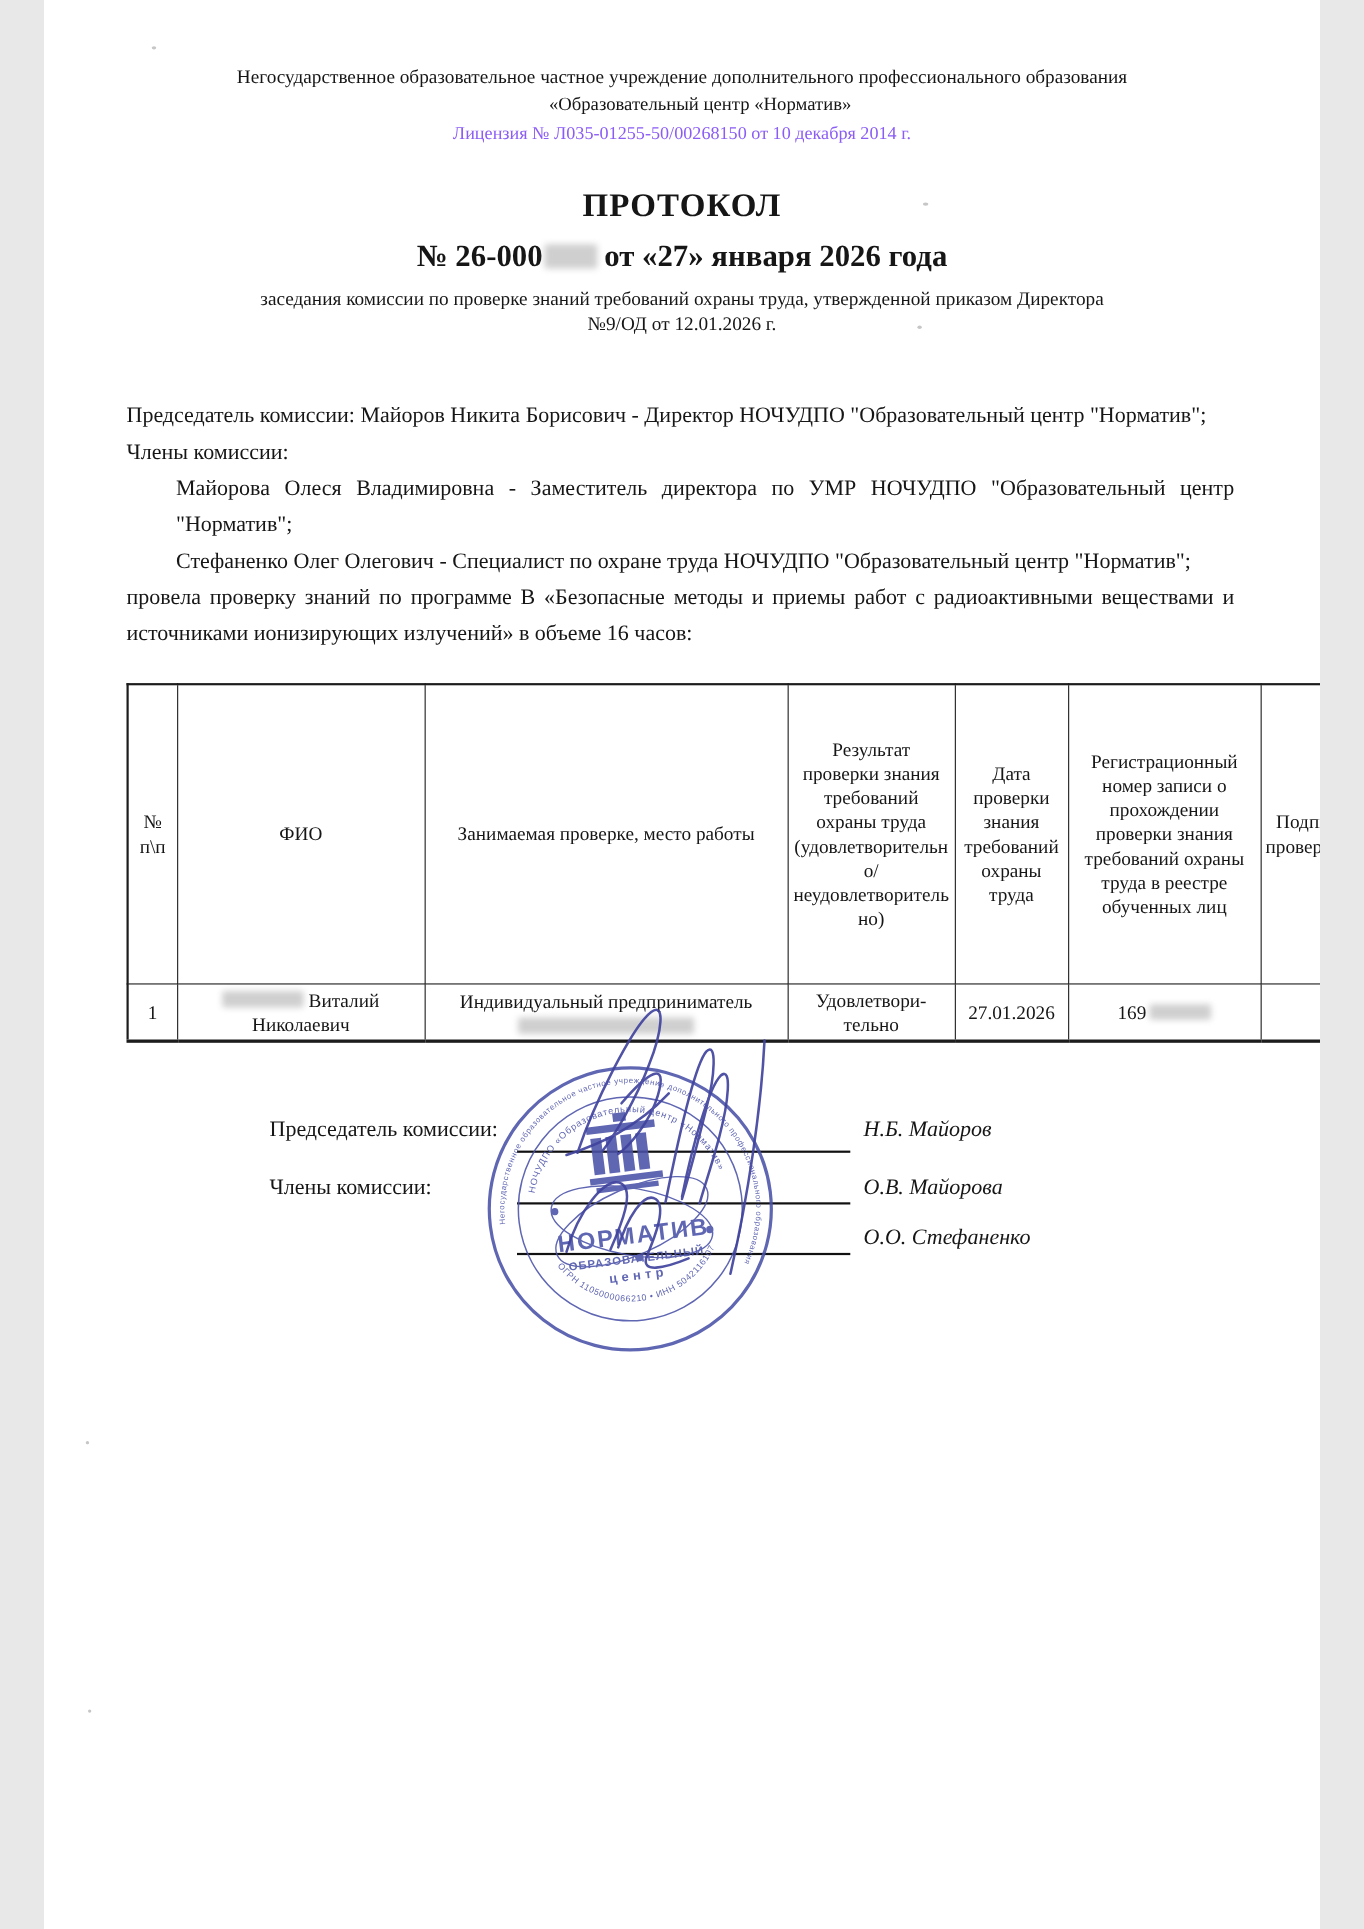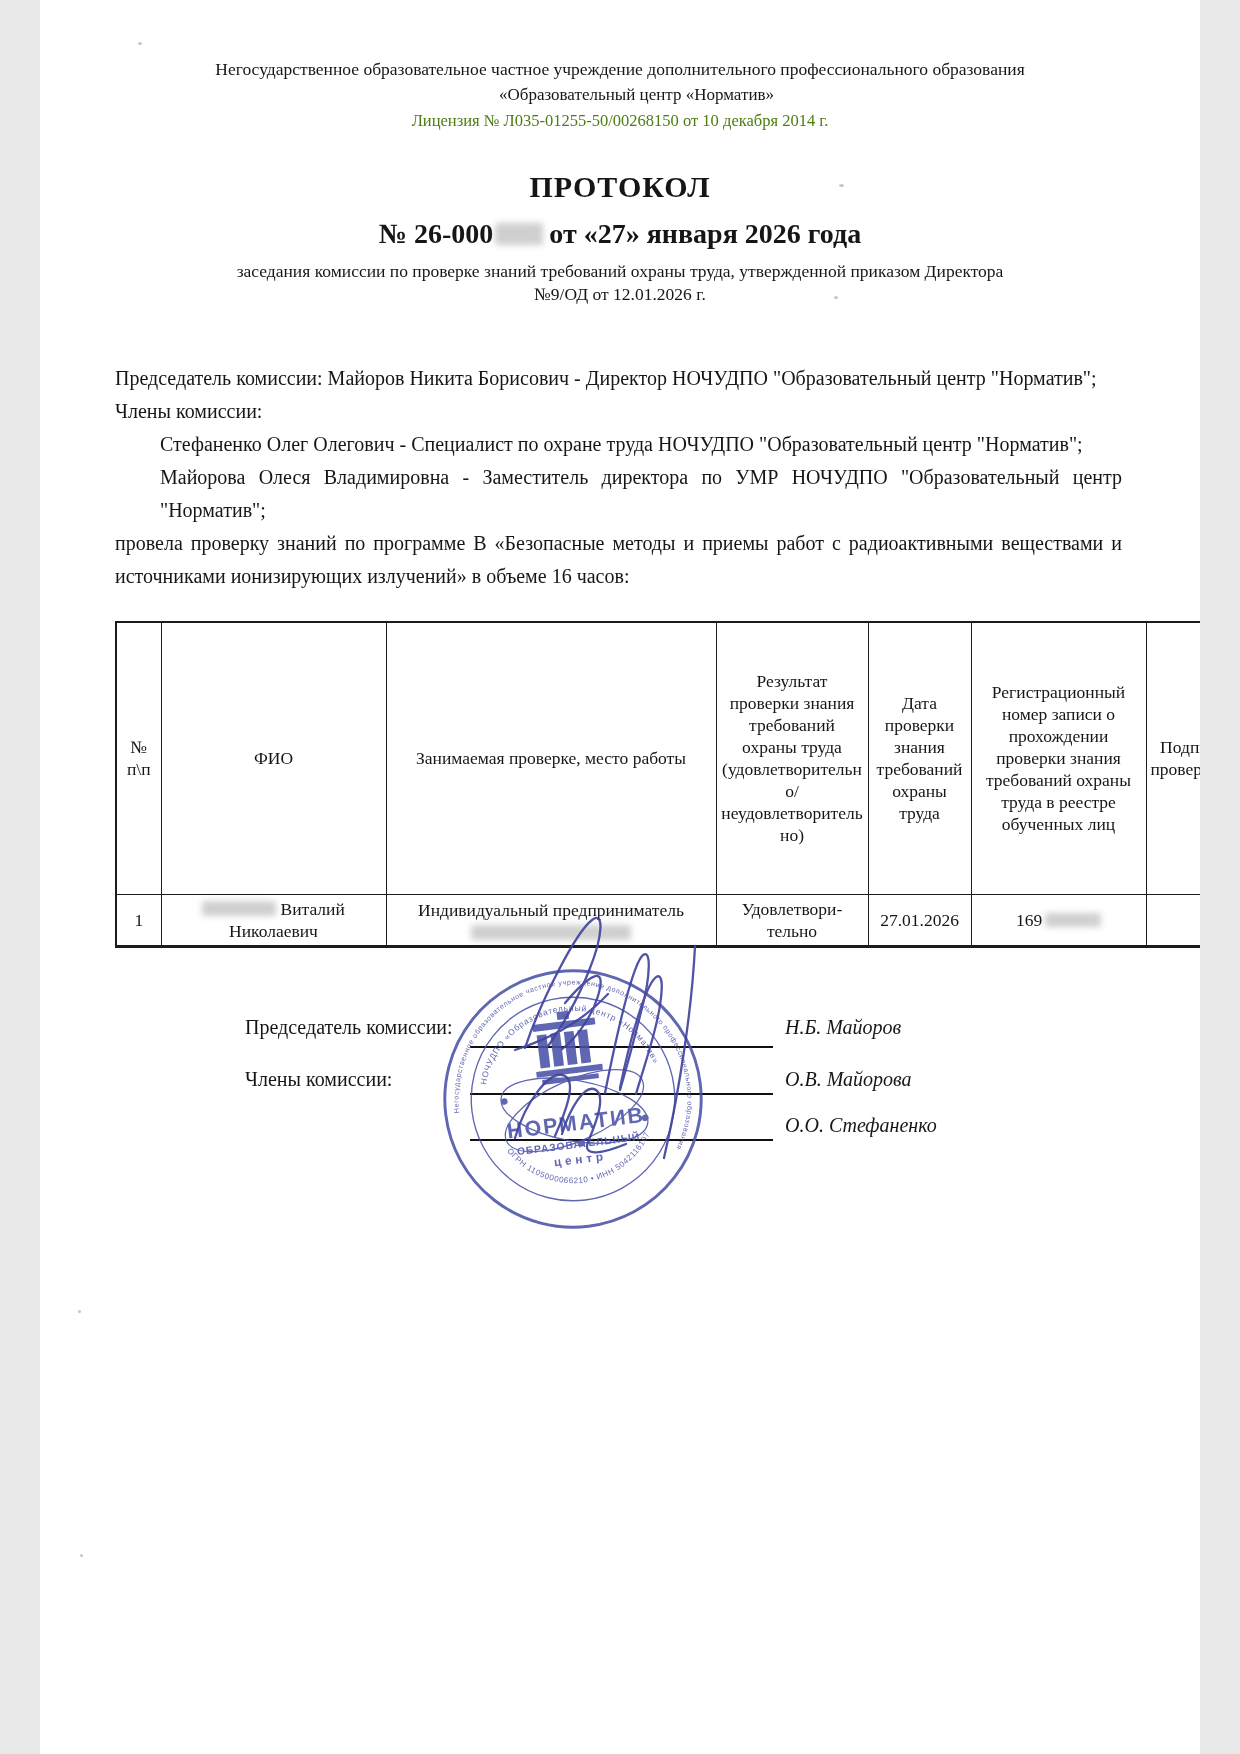--- a/index.html
+++ b/index.html
@@ -9,21 +9,21 @@
     margin:0 auto;
     background:#fff;
     font-family:"Liberation Serif","DejaVu Serif",serif;
     color:#161616;
     overflow:hidden;
   }
   
   .org-header{padding-top:56px;text-align:center;line-height:26px;}
   .org-line1{font-size:17.5px;}
   .org-line2{font-size:17px;padding-left:33px;}
-  .org-license{font-size:16.5px;color:#4d7c0f;}
+  .org-license{font-size:16.5px;color:#8b5cf6;}
   
   .title-block{text-align:center;margin-top:36px;}
   .protocol-title{font-size:30px;font-weight:bold;letter-spacing:1px;}
   .protocol-number{font-size:28px;font-weight:bold;margin-top:14px;}
   .subtitle{font-size:17.5px;line-height:23px;margin-top:10px;}
   
   .body-text{margin:56px 78px 0 75px;font-size:20px;line-height:33px;text-align:justify;}
   .body-text p{margin:0;}
   .member{padding-left:45px;}
   
@@ -100,22 +100,22 @@
     </div>
     <div class="subtitle">
       <div>заседания комиссии по проверке знаний требований охраны труда, утвержденной приказом Директора</div>
       <div>№9/ОД от 12.01.2026 г.</div>
     </div>
   </div>
 
   <div class="body-text">
     <p>Председатель комиссии: Майоров Никита Борисович  - Директор НОЧУДПО "Образовательный центр "Норматив";</p>
     <p>Члены комиссии:</p>
+    <p class="member">Майорова Олеся Владимировна - Заместитель директора по УМР НОЧУДПО "Образовательный центр "Норматив";</p>
     <p class="member">Стефаненко Олег Олегович - Специалист по охране труда НОЧУДПО "Образовательный центр "Норматив";</p>
-    <p class="member">Майорова Олеся Владимировна - Заместитель директора по УМР НОЧУДПО "Образовательный центр "Норматив";</p>
     <p>провела проверку знаний по программе В «Безопасные методы и приемы работ с радиоактивными веществами и источниками ионизирующих излучений» в объеме 16 часов:</p>
   </div>
 
   <table class="protocol">
     <colgroup>
       <col style="width:45px">
         <col style="width:225px">
         <col style="width:330px">
       <col style="width:152px">
         <col style="width:103px">

